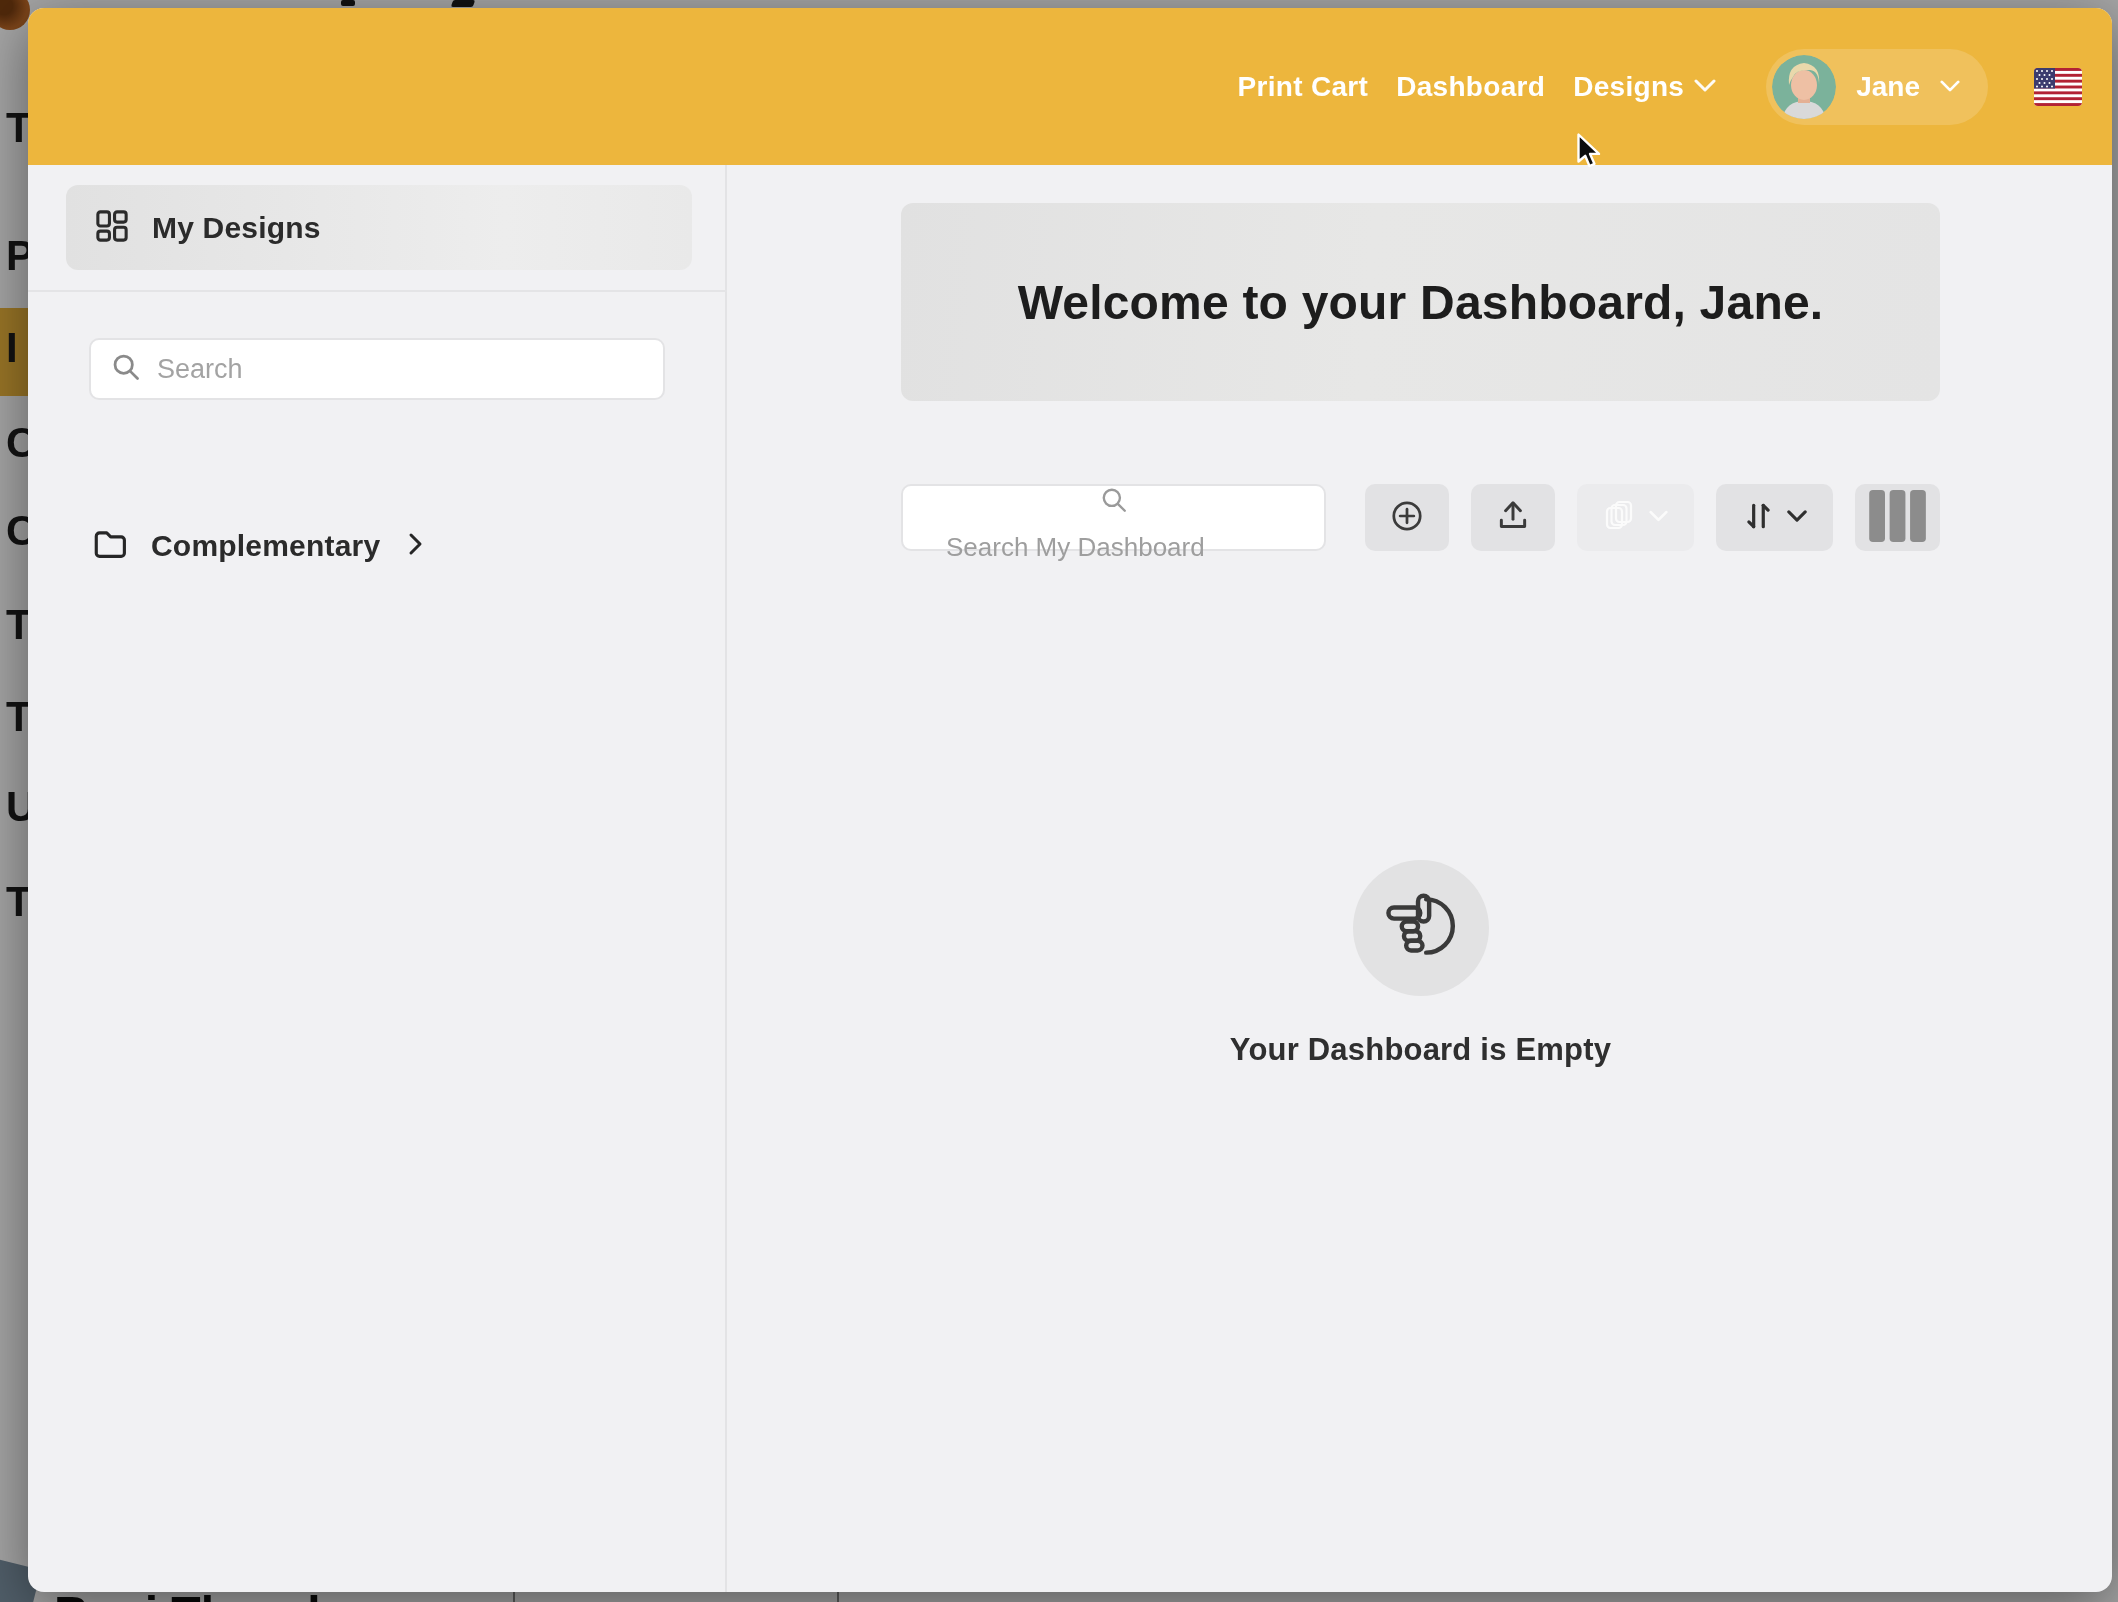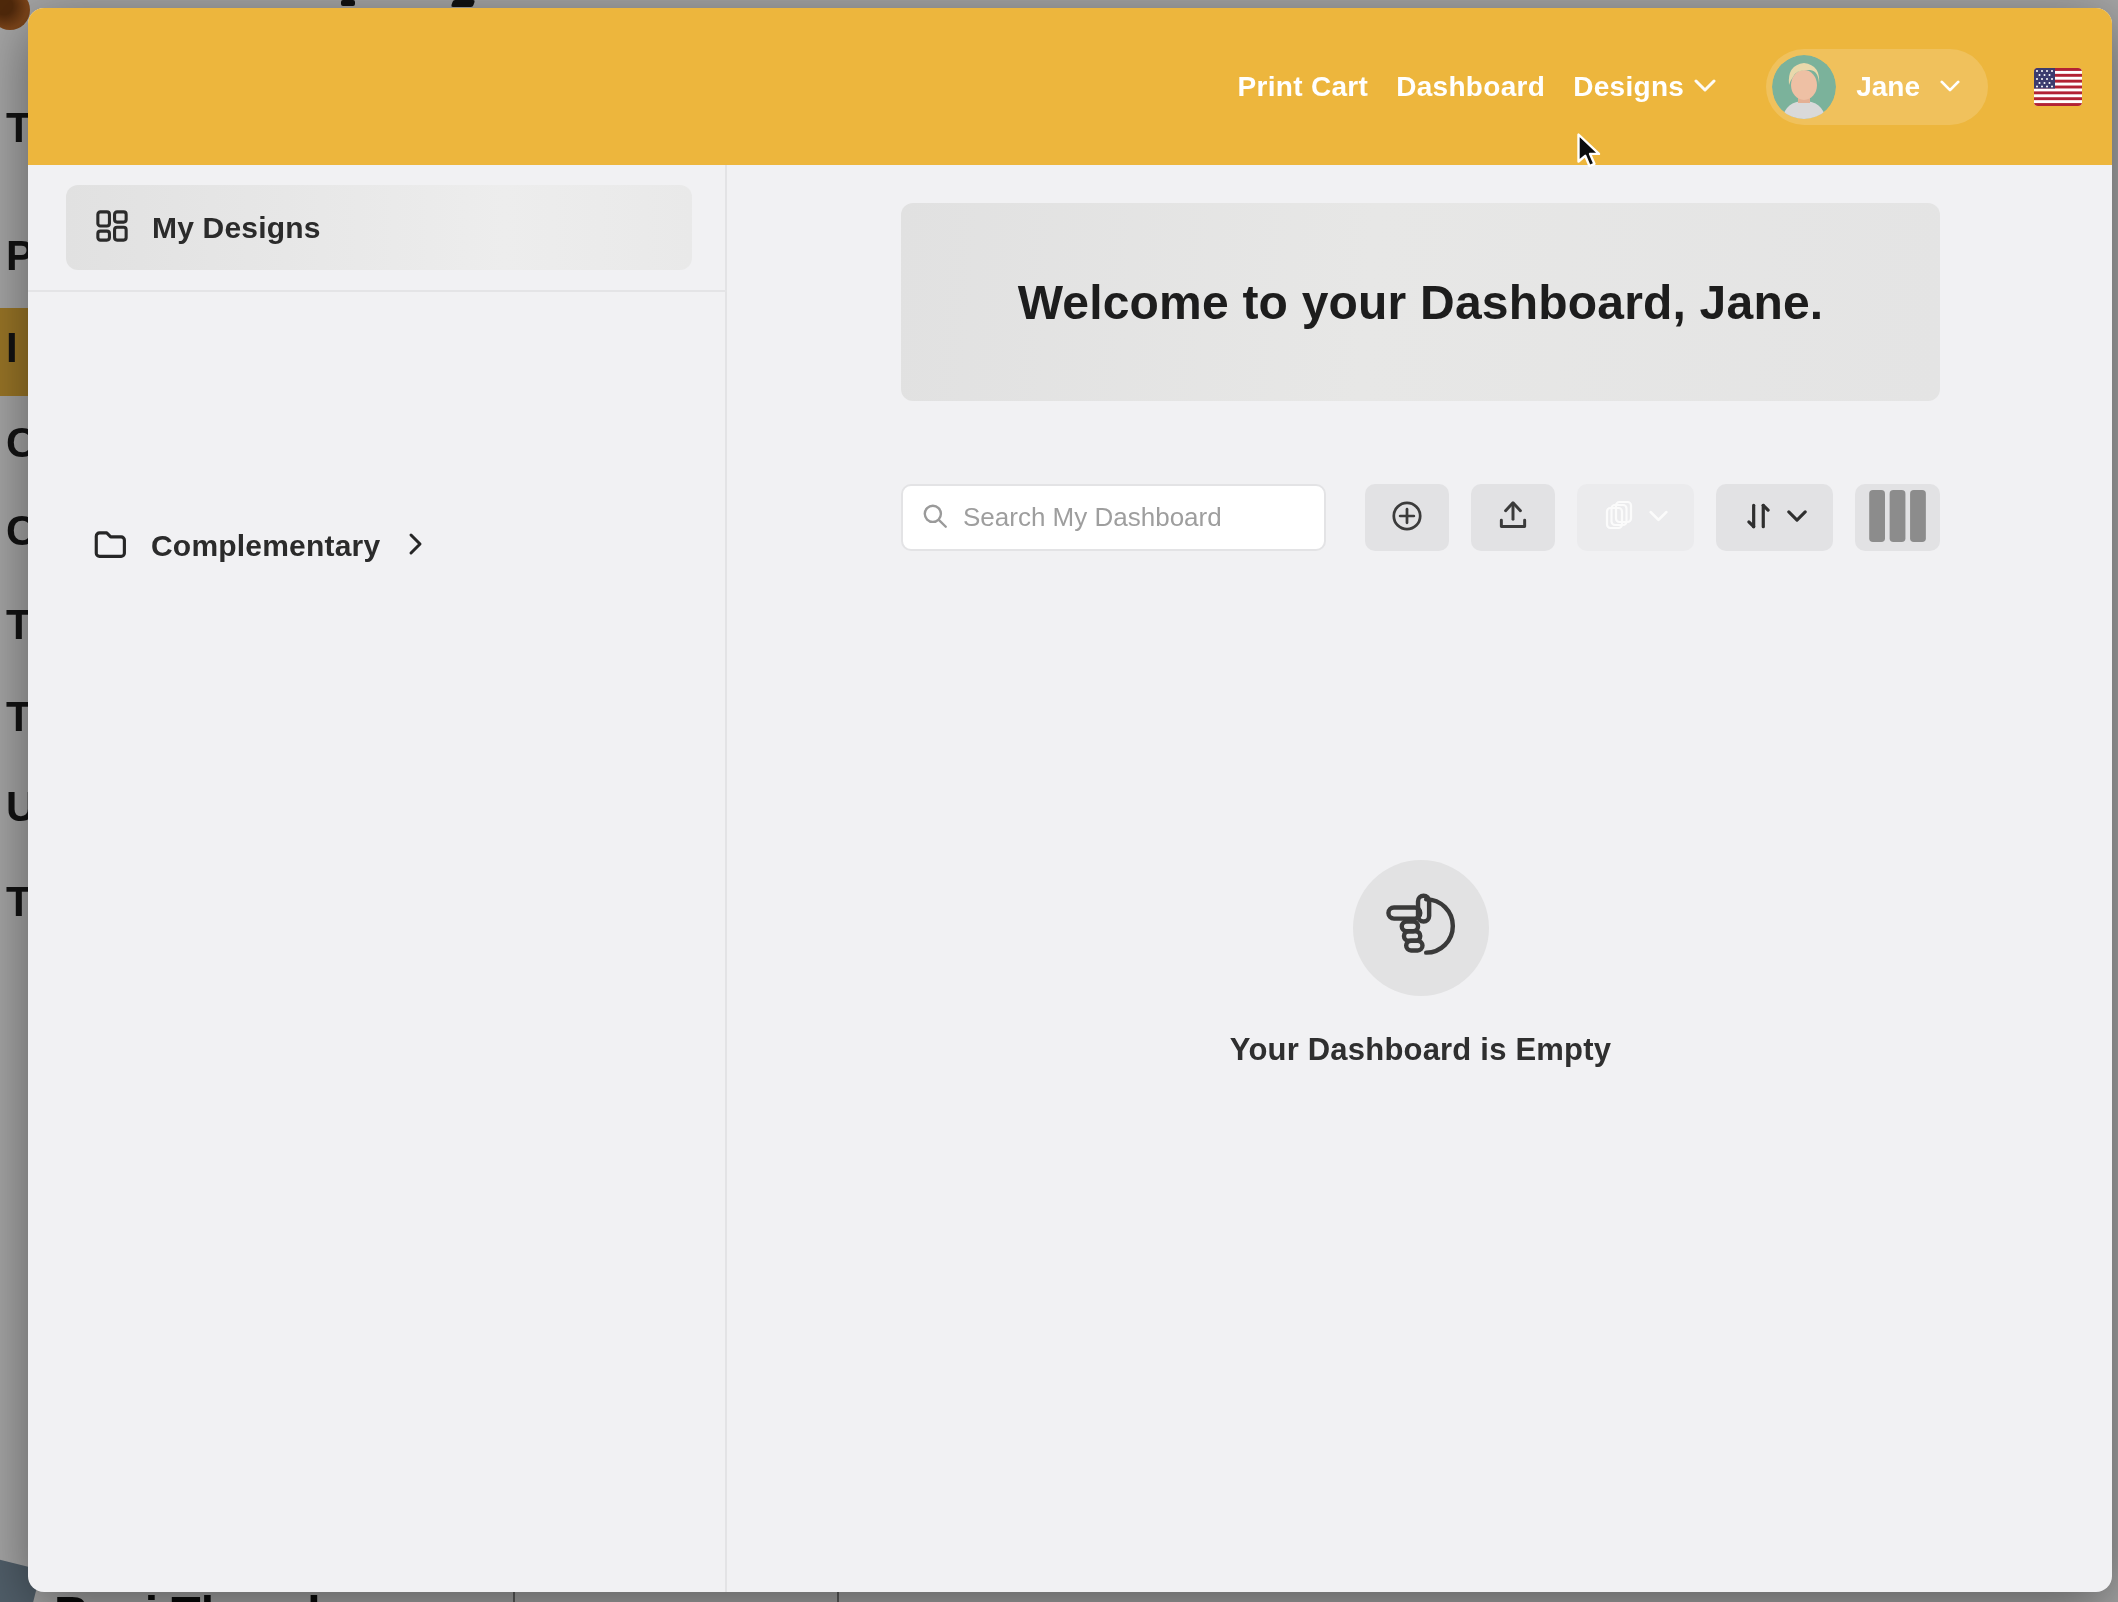--- a/index.html
+++ b/index.html
@@ -57,21 +57,21 @@
   .side-item.popular { top:273px; } .side-item.compl { top:362px; }
 
   
   .main { position:absolute; left:699px; top:157px; right:0; bottom:0; }
   .banner { position:absolute; left:174px; top:38px; width:1039px; height:198px; border-radius:12px;
             background:linear-gradient(95deg,#e1e1e1,#e7e7e6 45%,#e4e4e4);
             display:flex; align-items:center; justify-content:center; }
   .banner h1 { font-size:48px; font-weight:800; color:#1d1d1d; letter-spacing:.2px; }
   .toolbar { position:absolute; left:174px; top:319px; width:1039px; height:67px; display:flex; align-items:center; }
   .dash-search { width:425px; height:67px; background:#fff; border:2px solid #e3e3e5; border-radius:10px;
-                 display:flex; align-items:center; padding:0 18px; gap:14px; }
+                 display:flex; align-items:center; padding:0 18px; gap:14px;flex-direction:column; }
   .dash-search input { font-size:26px; }
   .dash-search input::placeholder { color:#9e9e9e; }
   .tb-spacer { flex:1; }
   .tb-group { display:flex; align-items:center; gap:22px; }
   .tbtn { height:67px; background:#e2e2e4; border:none; border-radius:10px; display:flex; align-items:center;
           justify-content:center; gap:12px; cursor:pointer; }
   .tbtn.w84 { width:84px; } .tbtn.w117 { width:117px; } .tbtn.w85 { width:85px; }
   .tbtn.disabled { background:#ebebed; }
 
   
@@ -187,20 +187,29 @@
             <rect x="3" y="3" width="9" height="11" rx="2"></rect>
             <rect x="16" y="3" width="9" height="8" rx="2"></rect>
             <rect x="3" y="18" width="9" height="7" rx="2"></rect>
             <rect x="16" y="15" width="9" height="10" rx="2"></rect>
           </svg>
         </span>
         <span class="side-label">My Designs</span>
       </div>
       <div class="side-div"></div>
 
+      <div class="side-search">
+        <span>
+          <svg width="30" height="30" viewBox="0 0 26 26" fill="none" stroke="#8a8a8a" stroke-width="2.4" stroke-linecap="round">
+            <circle cx="11" cy="11" r="7.5"></circle>
+              <line x1="17" y1="17" x2="23" y2="23"></line>
+          </svg>
+        </span>
+        <input type="text" placeholder="Search" style="">
+      </div>
 
 
       <div class="side-item compl">
         <span>
           <svg width="34" height="34" viewBox="0 0 26 26" fill="none" stroke="#262626" stroke-width="2.4" stroke-linejoin="round">
             <path d="M2.5 7 a2.5 2.5 0 0 1 2.5 -2.5 h5.5 l3 3 h8 a2.5 2.5 0 0 1 2.5 2.5 v10 a2.5 2.5 0 0 1 -2.5 2.5 h-16.5 a2.5 2.5 0 0 1 -2.5 -2.5 Z"></path>
           </svg>
         </span>
         <span class="side-label">Complementary</span>
         <span style="margin-left:4px">

